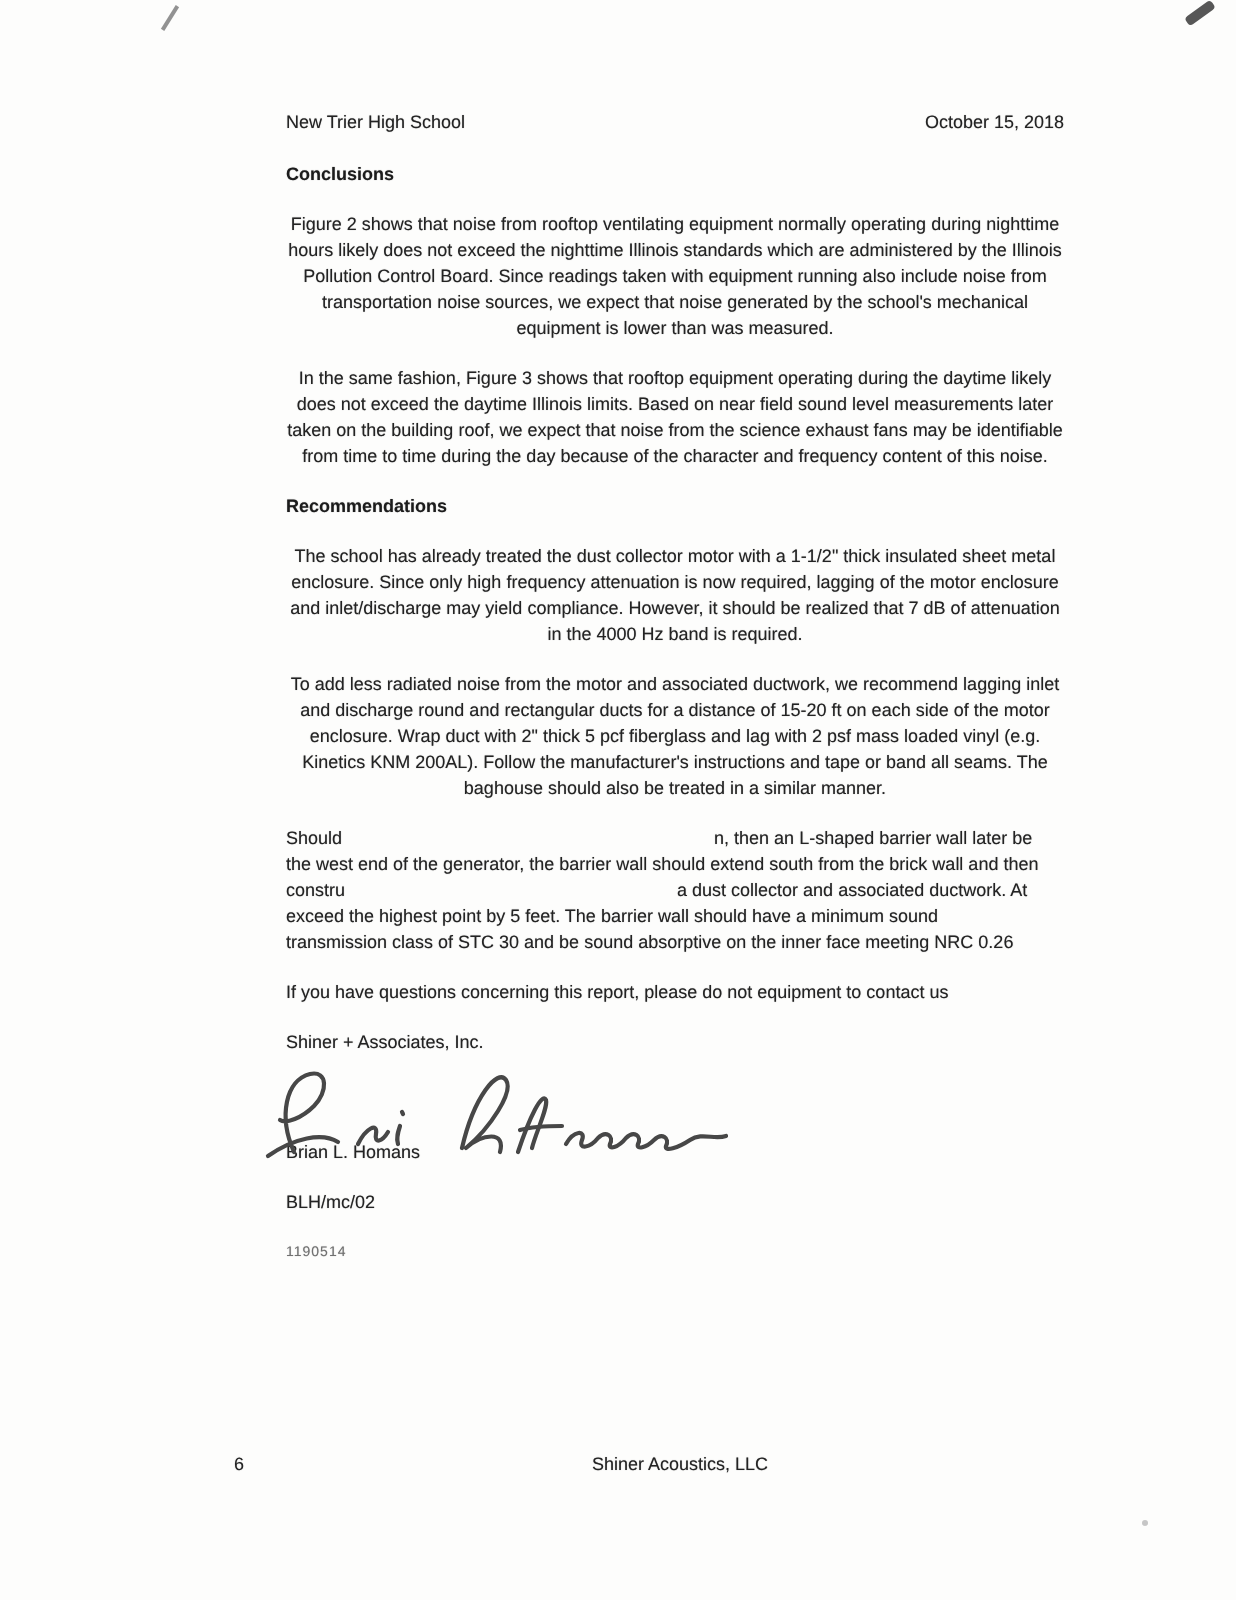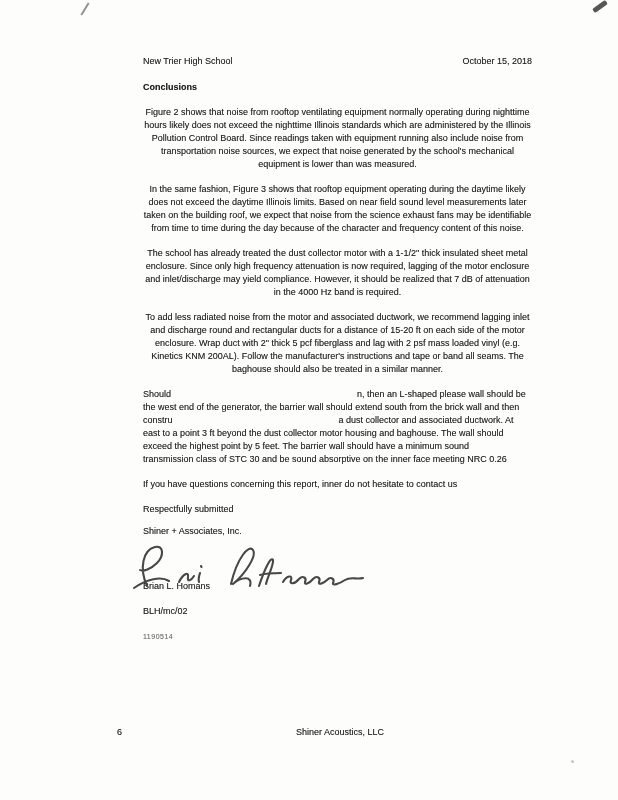--- a/index.html
+++ b/index.html
@@ -63,40 +63,39 @@
     <div class="doc-header">
       <span>New Trier High School</span>
       <span>October 15, 2018</span>
     </div>
 
     <h3 class="sec">Conclusions</h3>
 
     <p class="para">Figure 2 shows that noise from rooftop ventilating equipment normally operating during nighttime hours likely does not exceed the nighttime Illinois standards which are administered by the Illinois Pollution Control Board.  Since readings taken with equipment running also include noise from transportation noise sources, we expect that noise generated by the school's mechanical equipment is lower than was measured.</p>
     <p class="para">In the same fashion, Figure 3 shows that rooftop equipment operating during the daytime likely does not exceed the daytime Illinois limits.  Based on near field sound level measurements later taken on the building roof, we expect that noise from the science exhaust fans may be identifiable from time to time during the day because of the character and frequency content of this noise.</p>
 
+    <h3 class="sec">Recommendations</h3>
 
     <p class="para">The school has already treated the dust collector motor with a 1-1/2" thick insulated sheet metal enclosure.  Since only high frequency attenuation is now required, lagging of the motor enclosure and inlet/discharge may yield compliance.  However, it should be realized that 7 dB of attenuation in the 4000 Hz band is required.</p>
     <p class="para">To add less radiated noise from the motor and associated ductwork, we recommend lagging inlet and discharge round and rectangular ducts for a distance of 15-20 ft on each side of the motor enclosure.  Wrap duct with 2" thick 5 pcf fiberglass and lag with 2 psf mass loaded vinyl (e.g. Kinetics KNM 200AL).  Follow the manufacturer's instructions and tape or band all seams.  The baghouse should also be treated in a similar manner.</p>
 
     <div class="rpara">
       <div class="rline">
-        <span>Should</span><span class="gap gap1"></span><span>n, then an L-shaped please wall should be</span>
+        <span>Should</span><span class="gap gap1"></span><span>n, then an L-shaped barrier wall later be</span>
       </div>
       <div class="rline">the west end of the generator, the barrier wall should extend south from the brick wall and then</div>
       <div class="rline">
         <span>constru</span><span class="gap gap2"></span><span>a dust collector and associated ductwork.  At</span>
       </div>
-      <div class="rline">east to a point 3 ft beyond the dust collector motor housing and baghouse.  The wall should</div>
       <div class="rline">exceed the highest point by 5 feet.  The barrier wall should have a minimum sound</div>
       <div class="rline">transmission class of STC 30 and be sound absorptive on the inner face meeting NRC 0.26</div>
     </div>
 
     <div class="closing">
-      <p>If you have questions concerning this report, inner do not hesitate to contact us</p>
-      <p class="respectfully">Respectfully submitted</p>
+      <p>If you have questions concerning this report, please do not equipment to contact us</p>
       <p>Shiner + Associates, Inc.</p>
 
       <div class="sig-block">
         <svg width="250" height="62" viewBox="0 0 250 62">
           <g fill="none" stroke="#474747" stroke-width="2.1" stroke-linecap="round" stroke-linejoin="round">
             <path d="M16 50 C8 32 12 14 24 11 C33 9 33 20 26 27 C20 33 12 36 9 34"></path>
             <path d="M3 52 C16 43 30 40 38 45"></path>
             <path d="M48 46 C52 38 58 35 57 41 C56 46 60 45 63 40"></path>
             <path d="M69 37 C68 40 67 43 68 46"></path>
             <path d="M70 30 L70.5 31"></path>

